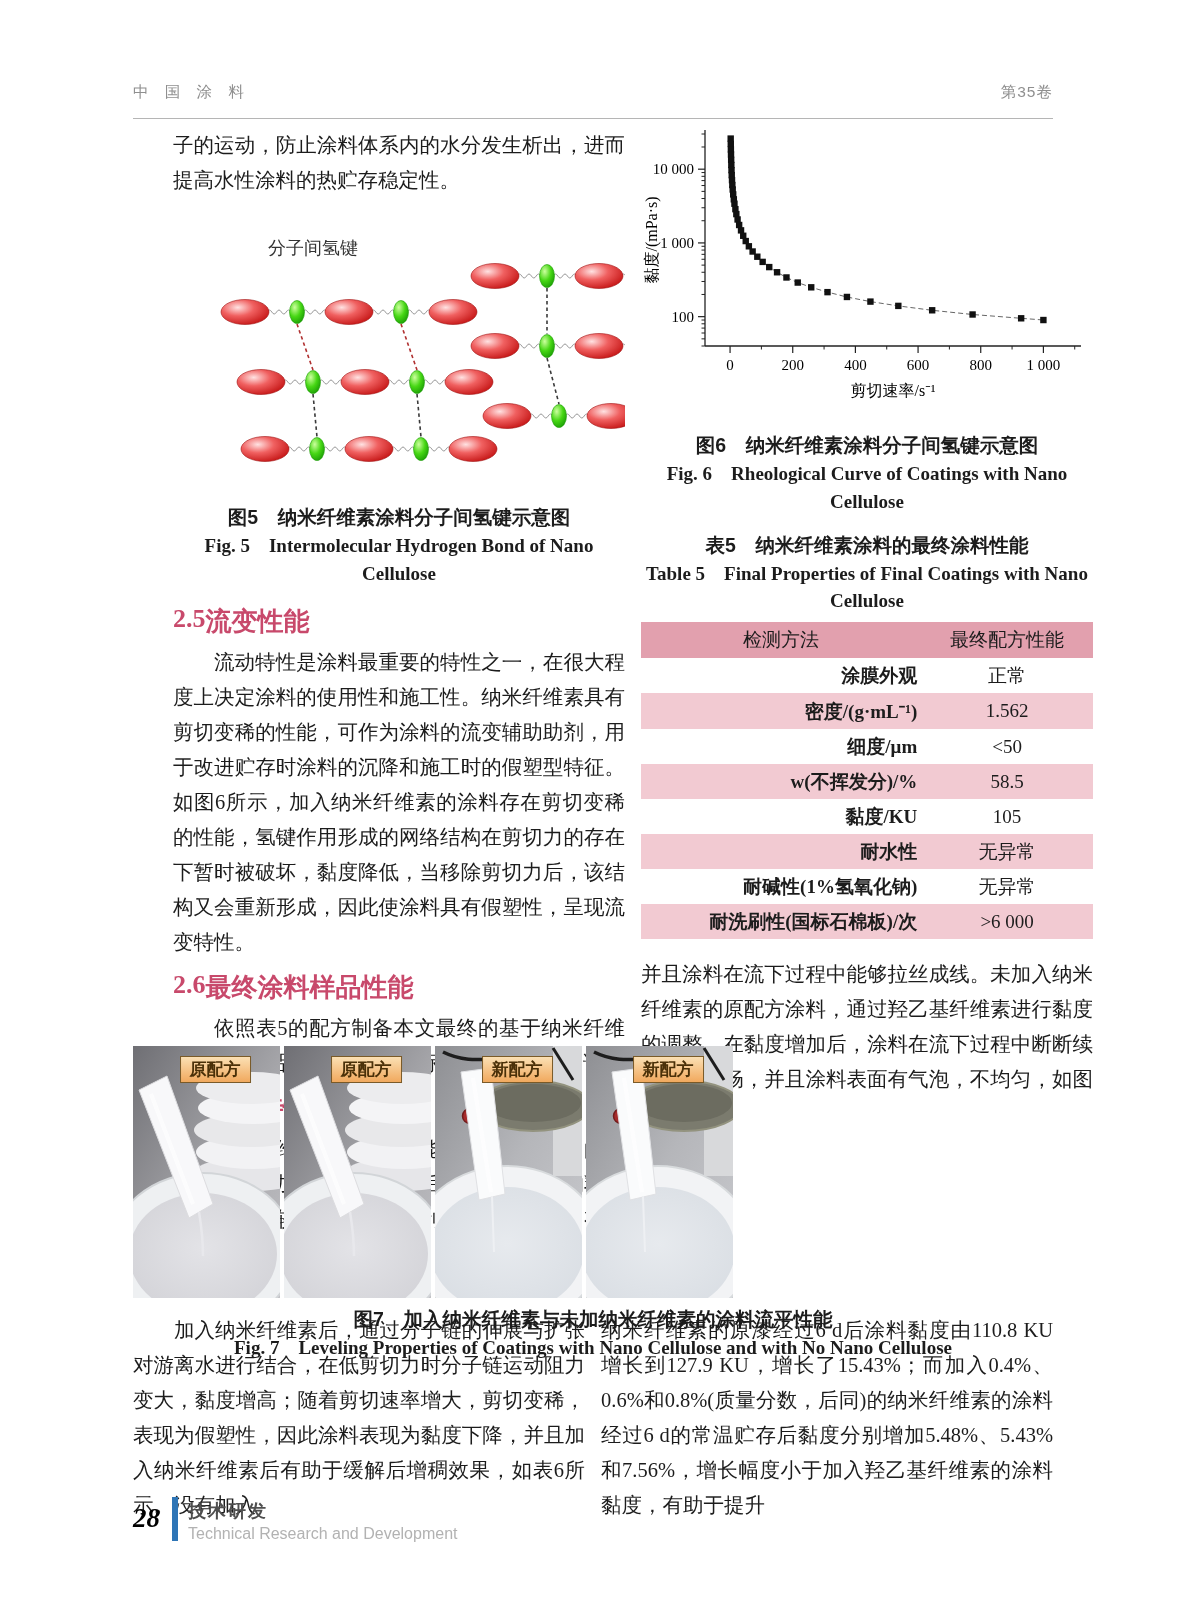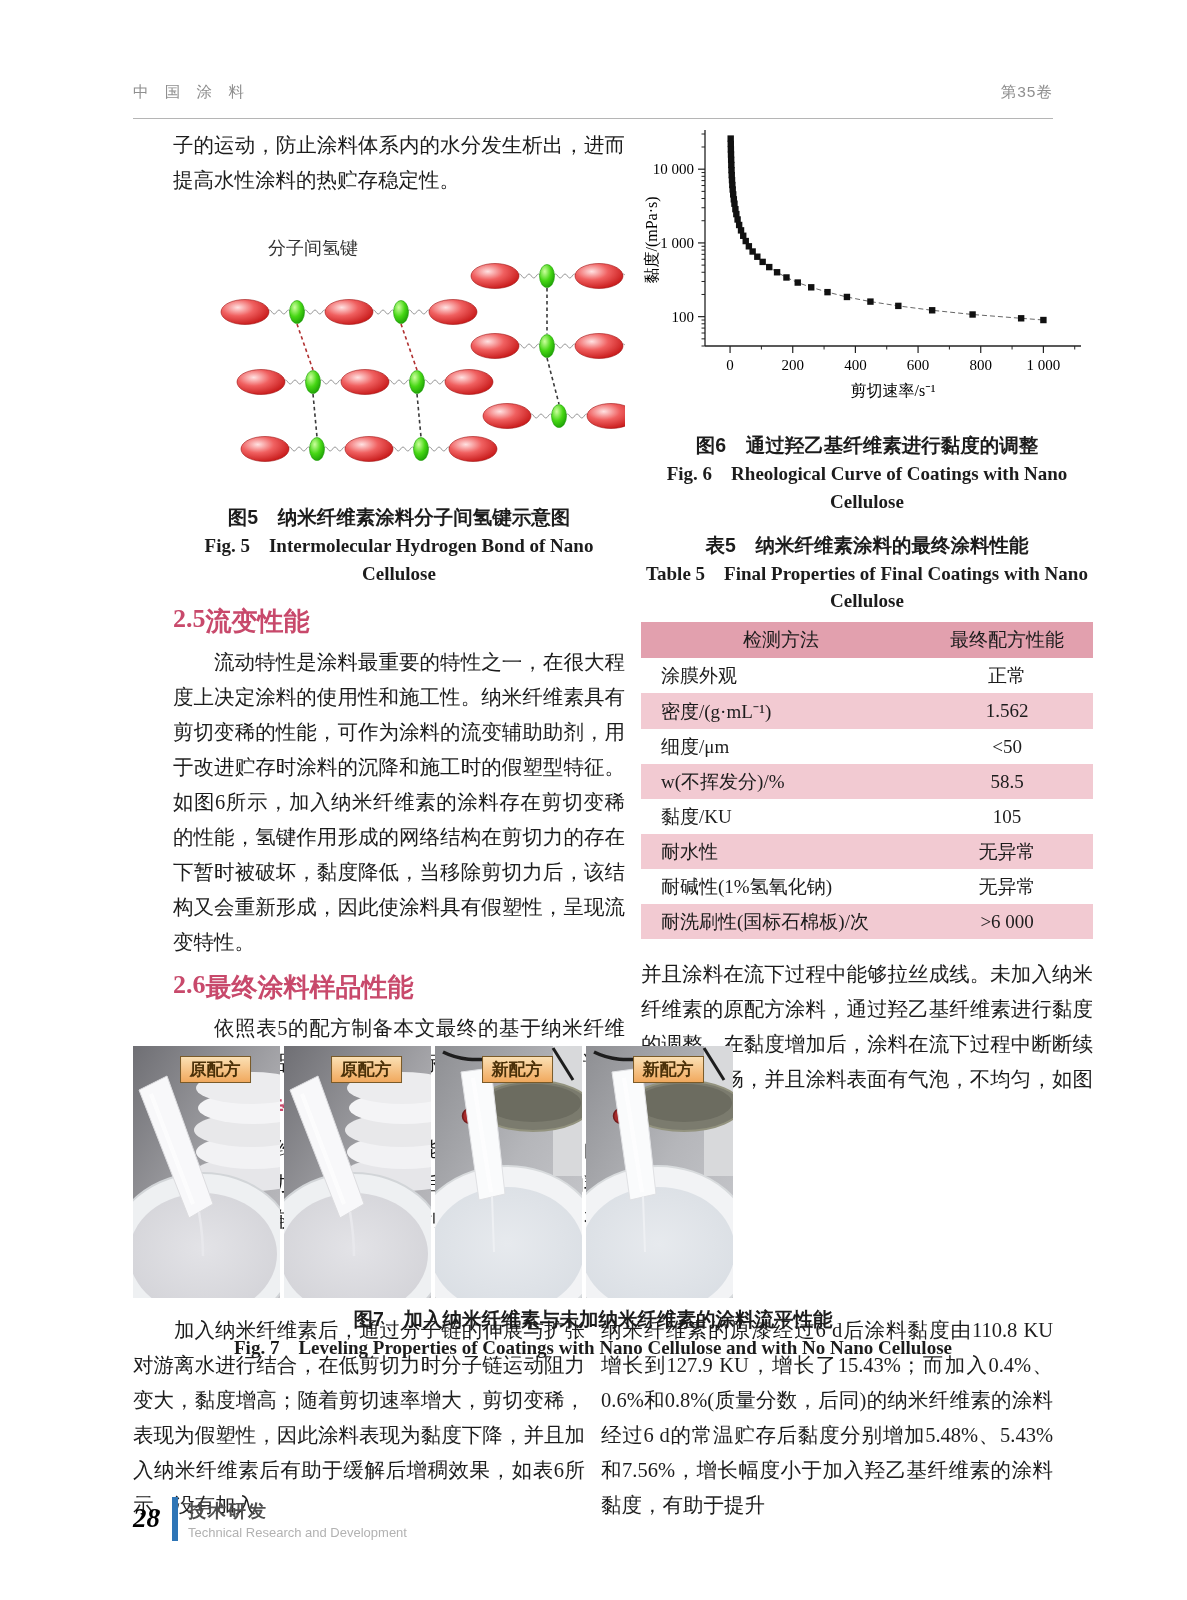--- a/index.html
+++ b/index.html
@@ -22,42 +22,42 @@
   .figcap{text-align:center;margin-top:6px;}
   .figcap .cn{font-weight:bold;font-size:19.5px;font-family:"Liberation Sans",sans-serif;line-height:30px;}
   .figcap .en{font-weight:bold;font-size:19px;font-family:"Liberation Serif",serif;line-height:28px;}
   
   .tbl-title{text-align:center;margin:14px 0 8px 0;}
   .tbl-title .cn{font-weight:bold;font-size:19.5px;font-family:"Liberation Sans",sans-serif;line-height:30px;}
   .tbl-title .en{font-weight:bold;font-size:19px;line-height:27px;}
   table.t5{width:100%;border-collapse:collapse;font-size:19px;margin-top:4px;}
   table.t5 th{background:#e2a0ae;font-weight:normal;padding:5px 4px;font-size:19px;}
   table.t5 td{padding:4.5px 4px;}
-  table.t5 td.param{text-align:left;padding-left:20px;width:62%;}
+  table.t5 td.param{text-align:right;padding-left:20px;width:62%;font-weight:bold;}
   table.t5 td.val{text-align:center;}
   table.t5 tr.alt td{background:#f2cad2;}
   
   .fig7{position:absolute;top:1000px;left:133px;width:920px;}
   .photos{display:flex;justify-content:flex-start;gap:4px;margin-top:46px;}
   .photo{position:relative;width:147px;height:252px;overflow:hidden;background:#9a9a9e;}
   .photo-label{position:absolute;top:10px;left:50%;transform:translateX(-38%);
       background:linear-gradient(#fbe0b4,#f1a95e);border:1.5px solid #7a5a28;color:#4a3008;
       font-weight:bold;font-size:17px;font-family:"Liberation Sans",sans-serif;
       padding:1px 9px;white-space:nowrap;}
   .fig7cap{text-align:center;}
   
   .bottom-cols{position:absolute;top:1313px;left:133px;width:920px;display:flex;gap:16px;}
   
   .footer{position:absolute;top:1497px;left:133px;display:flex;align-items:flex-start;}
   .footer .pn{font-size:27px;font-weight:bold;font-style:italic;color:#000000;
               font-family:"Liberation Serif",serif;margin-top:6px;}
   .footer .bar{width:6px;height:44px;background:#2e75b6;margin:0 10px 0 12px;}
   .footer .cn{font-family:"Liberation Sans",sans-serif;font-weight:bold;font-size:18px;
               color:#4f4f4f;letter-spacing:2px;margin-top:2px;}
-  .footer .en{font-family:"Liberation Sans",sans-serif;font-size:13px;color:#b2b2b2;margin-top:2px;}
+  .footer .en{font-family:"Liberation Sans",sans-serif;font-size:16px;color:#b2b2b2;margin-top:2px;}
   .mol-wrap{margin-top:26px;}
   svg text{font-family:"Liberation Serif",serif;}
 </style>
 </head>
 <body>
 
 <div class="page">
 
   <div class="header">
     <span class="jn">中 国 涂 料</span>
@@ -264,21 +264,21 @@
             <rect x="202.74" y="165.7562839389484" width="6.4" height="6.4" fill="#111"></rect>
             <rect x="226.24" y="170.40556577116016" width="6.4" height="6.4" fill="#111"></rect>
             <rect x="254.12666666666667" y="174.68175039227188" width="6.4" height="6.4" fill="#111"></rect>
             <rect x="287.96666666666664" y="179.08891194464593" width="6.4" height="6.4" fill="#111"></rect>
             <rect x="328.38666666666666" y="183.29018702270554" width="6.4" height="6.4" fill="#111"></rect>
             <rect x="376.9533333333333" y="187.09948204103455" width="6.4" height="6.4" fill="#111"></rect>
             <rect x="399.20000000000005" y="188.83092073539697" width="6.4" height="6.4" fill="#111"></rect>
           </svg>
       </div>
       <div class="figcap">
-        <div class="cn">图6　通过羟乙基纤维素进行黏度的调整</div>
+        <div class="cn">图6　纳米纤维素涂料分子间氢键示意图</div>
         <div class="en">Fig. 6　Rheological Curve of Coatings with Nano Cellulose</div>
       </div>
 
       <div class="tbl-title">
         <div class="cn">表5　纳米纤维素涂料的最终涂料性能</div>
         <div class="en">Table 5　Final Properties of Final Coatings with Nano</div>
         <div class="en">Cellulose</div>
       </div>
       <table class="t5">
         <thead>

